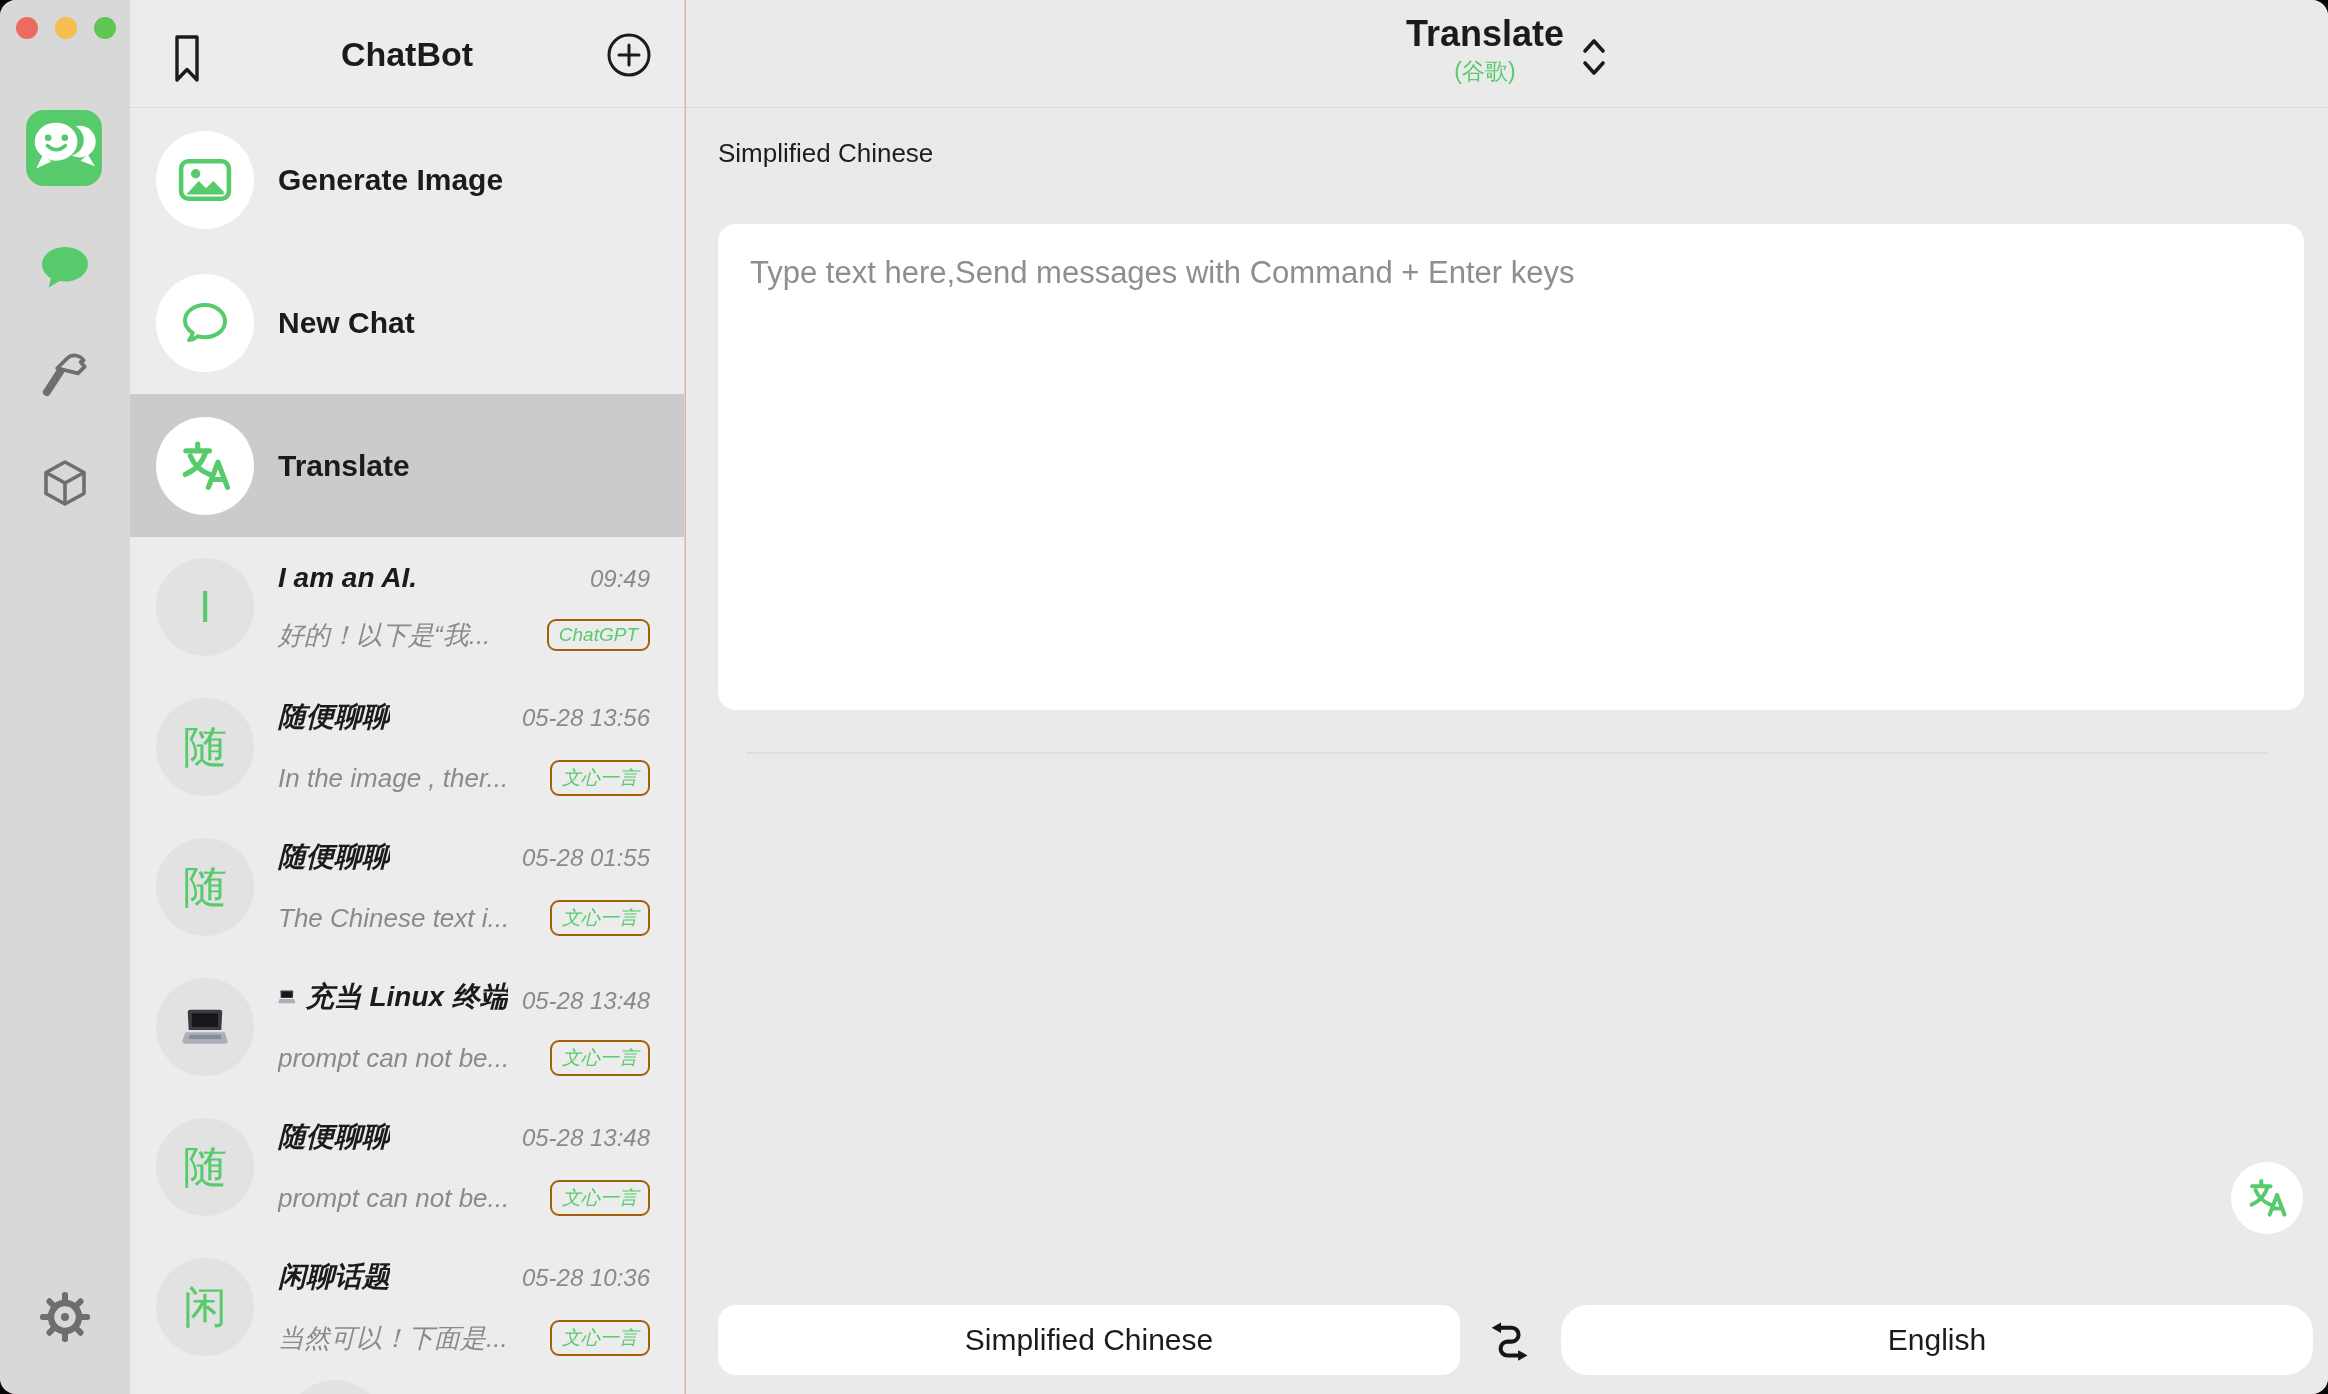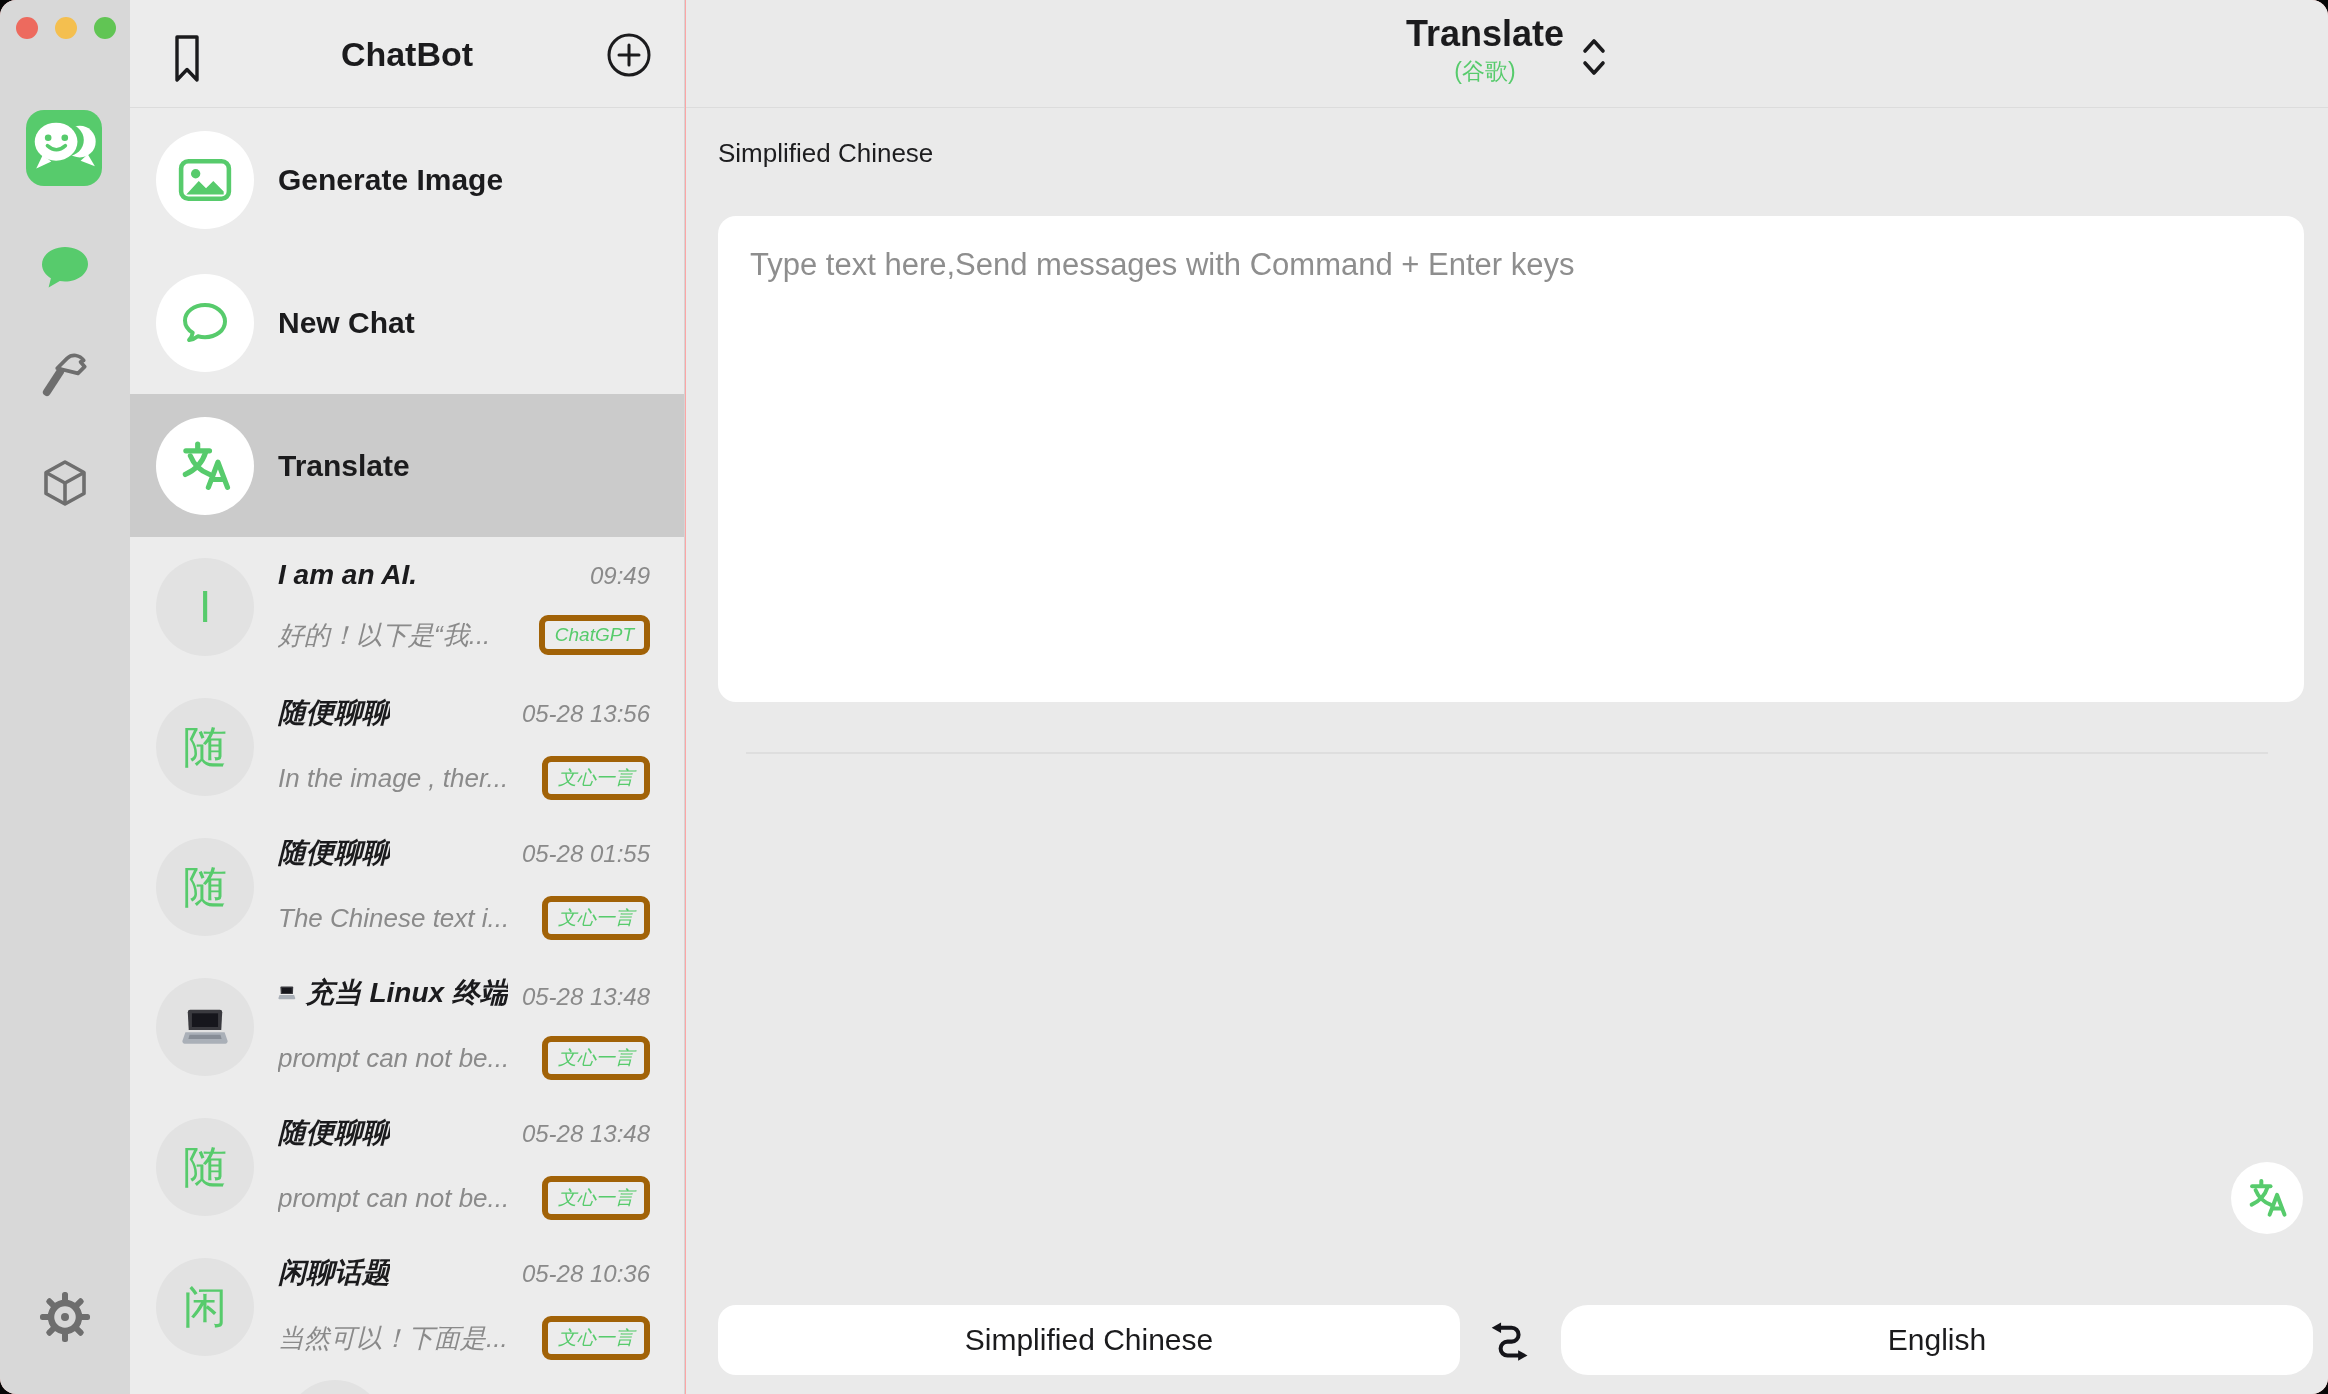--- a/index.html
+++ b/index.html
@@ -34,34 +34,34 @@
   .chat-row{height:140px;display:flex;align-items:center;padding-left:26px;gap:24px;}
   .chat-row .avatar{background:#e2e2e2;}
   .avatar-letter{font-size:44px;color:#57cb6c;}
   .chat-content{flex:1;min-width:0;padding-right:34px;font-style:italic;}
   .line1{display:flex;justify-content:space-between;align-items:baseline;}
   .chat-title{font-size:28px;font-weight:bold;white-space:nowrap;overflow:hidden;
     text-overflow:ellipsis;display:flex;align-items:center;gap:10px;}
   .chat-time{font-size:24px;color:#8a8a8a;margin-left:14px;white-space:nowrap;}
   .line2{display:flex;justify-content:space-between;align-items:center;margin-top:24px;}
   .chat-preview{font-size:26px;color:#8a8a8a;white-space:nowrap;overflow:hidden;text-overflow:ellipsis;}
-  .badge{font-size:19px;color:#57cb6c;border:6px solid #a16207;border-radius:9px;
+  .badge{font-size:19px;color:#57cb6c;border:2px solid #a16207;border-radius:9px;
     padding:3px 10px;margin-left:14px;white-space:nowrap;flex:0 0 auto;}
   .partial-avatar{position:absolute;left:156px;top:1380px;width:98px;height:98px;
     border-radius:50%;background:#e2e2e2;}
   
   .main{position:absolute;left:686px;right:0;top:0;bottom:0;background:#eaeaea;}
   .main-header{position:relative;height:108px;border-bottom:1px solid #dcdcdc;}
   .mh-center{position:absolute;left:50%;transform:translateX(-50%) translateX(-22px);
     top:14px;text-align:center;}
   .mh-title{font-size:36px;font-weight:bold;line-height:40px;}
   .mh-sub{font-size:23px;color:#57cb6c;margin-top:2px;}
   .mh-chevron{position:absolute;left:calc(50% + 72px);top:36px;}
   .source-label{position:absolute;left:32px;top:138px;font-size:26px;color:#1d1d1f;}
-  .input-card{position:absolute;left:32px;top:216px;width:1586px;height:486px;
+  .input-card{position:absolute;left:32px;top:224px;width:1586px;height:486px;
     background:#ffffff;border-radius:18px;}
   .input-card textarea{width:100%;height:100%;border:none;outline:none;resize:none;
     background:transparent;padding:28px 32px;font-size:31px;line-height:42px;color:#333;
     font-family:"Liberation Sans","DejaVu Sans",sans-serif;}
   .input-card textarea::placeholder{color:#8e8e8e;}
   .divider{position:absolute;left:60px;top:752px;width:1522px;height:2px;background:#dedede;}
   .lang-btn{position:absolute;top:1305px;height:70px;background:#ffffff;border:none;
     border-radius:18px;font-size:30px;color:#1b1b1d;cursor:default;
     display:flex;align-items:center;justify-content:center;
     font-family:"Liberation Sans","DejaVu Sans",sans-serif;}

